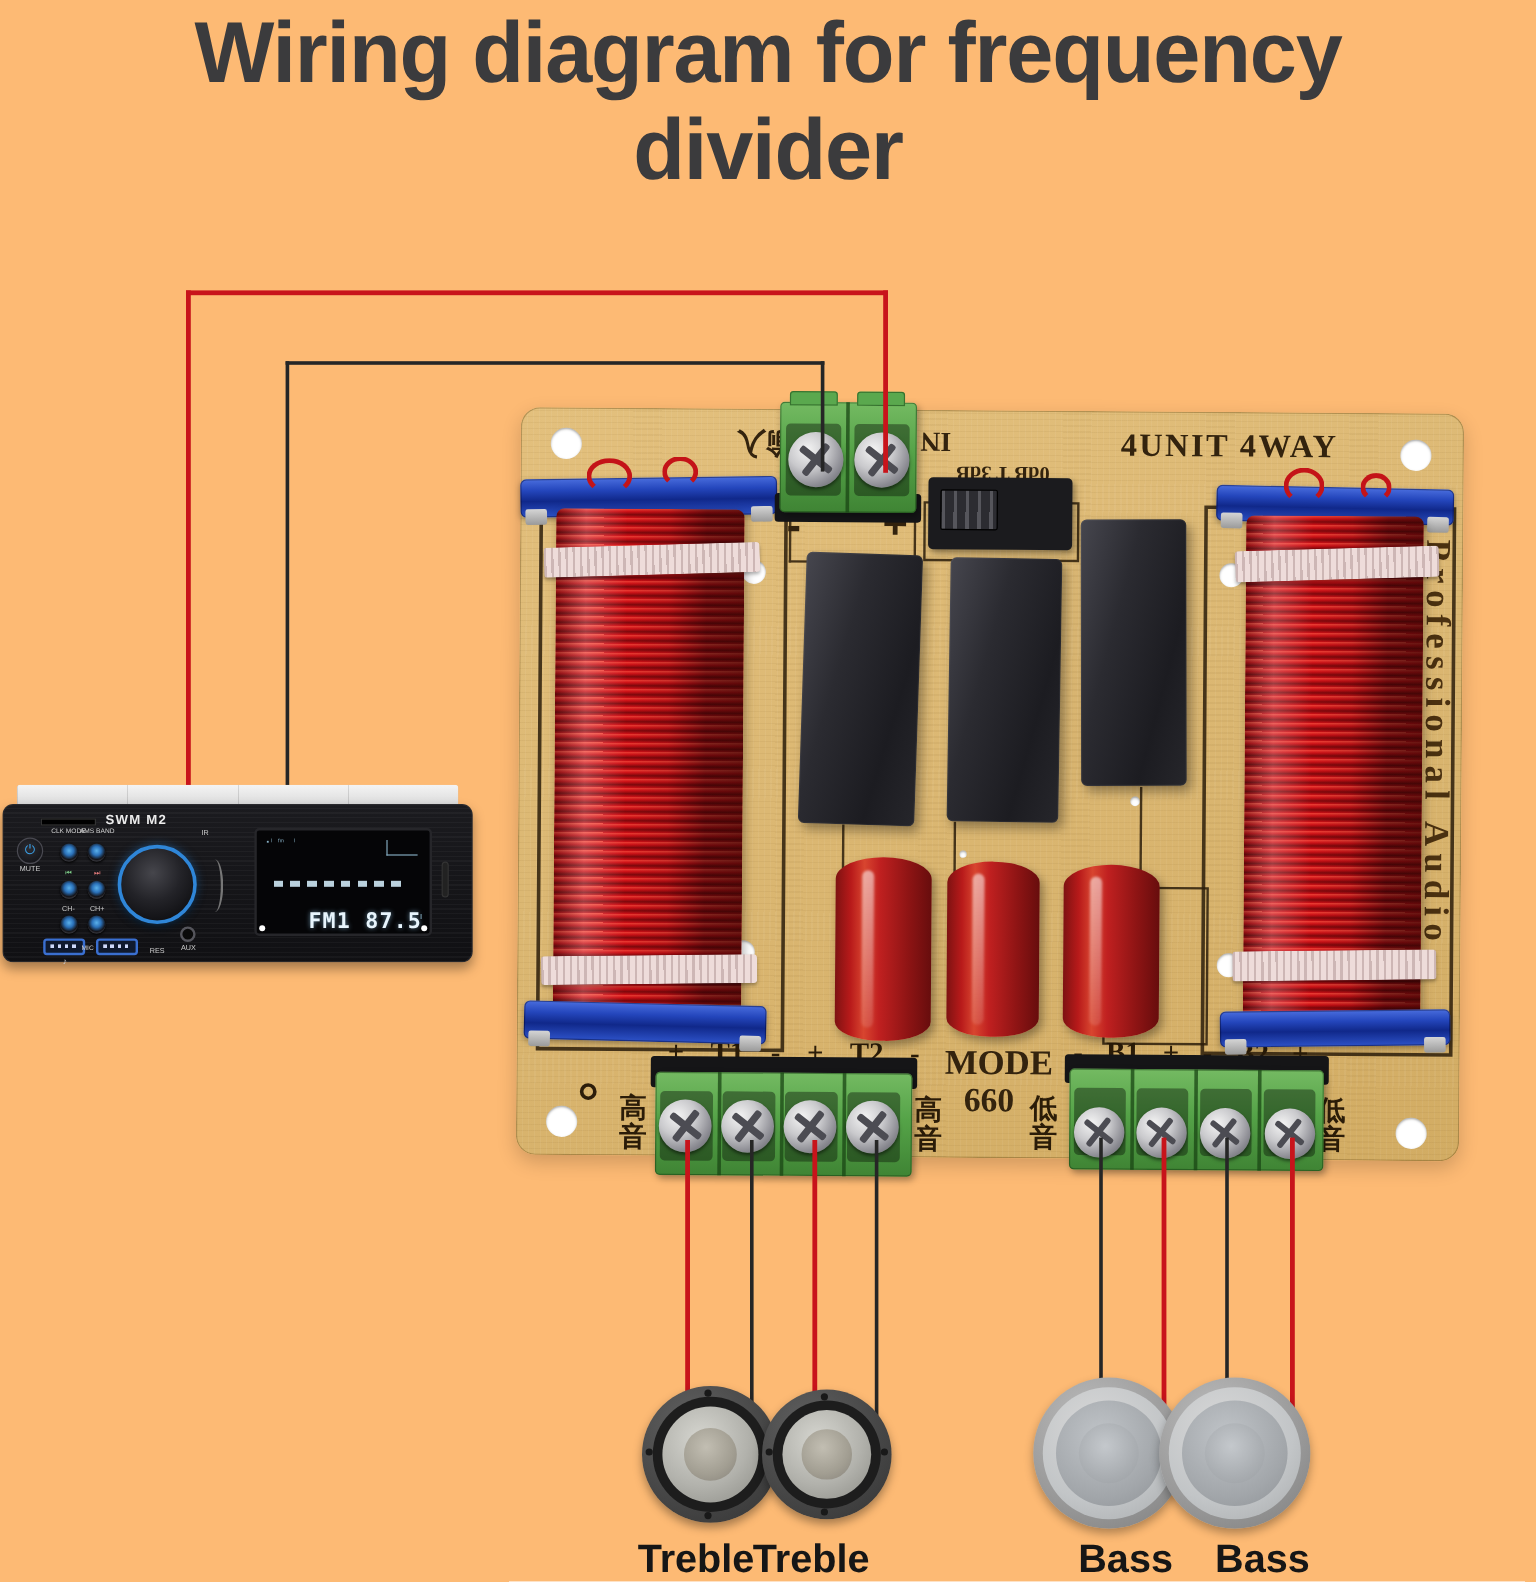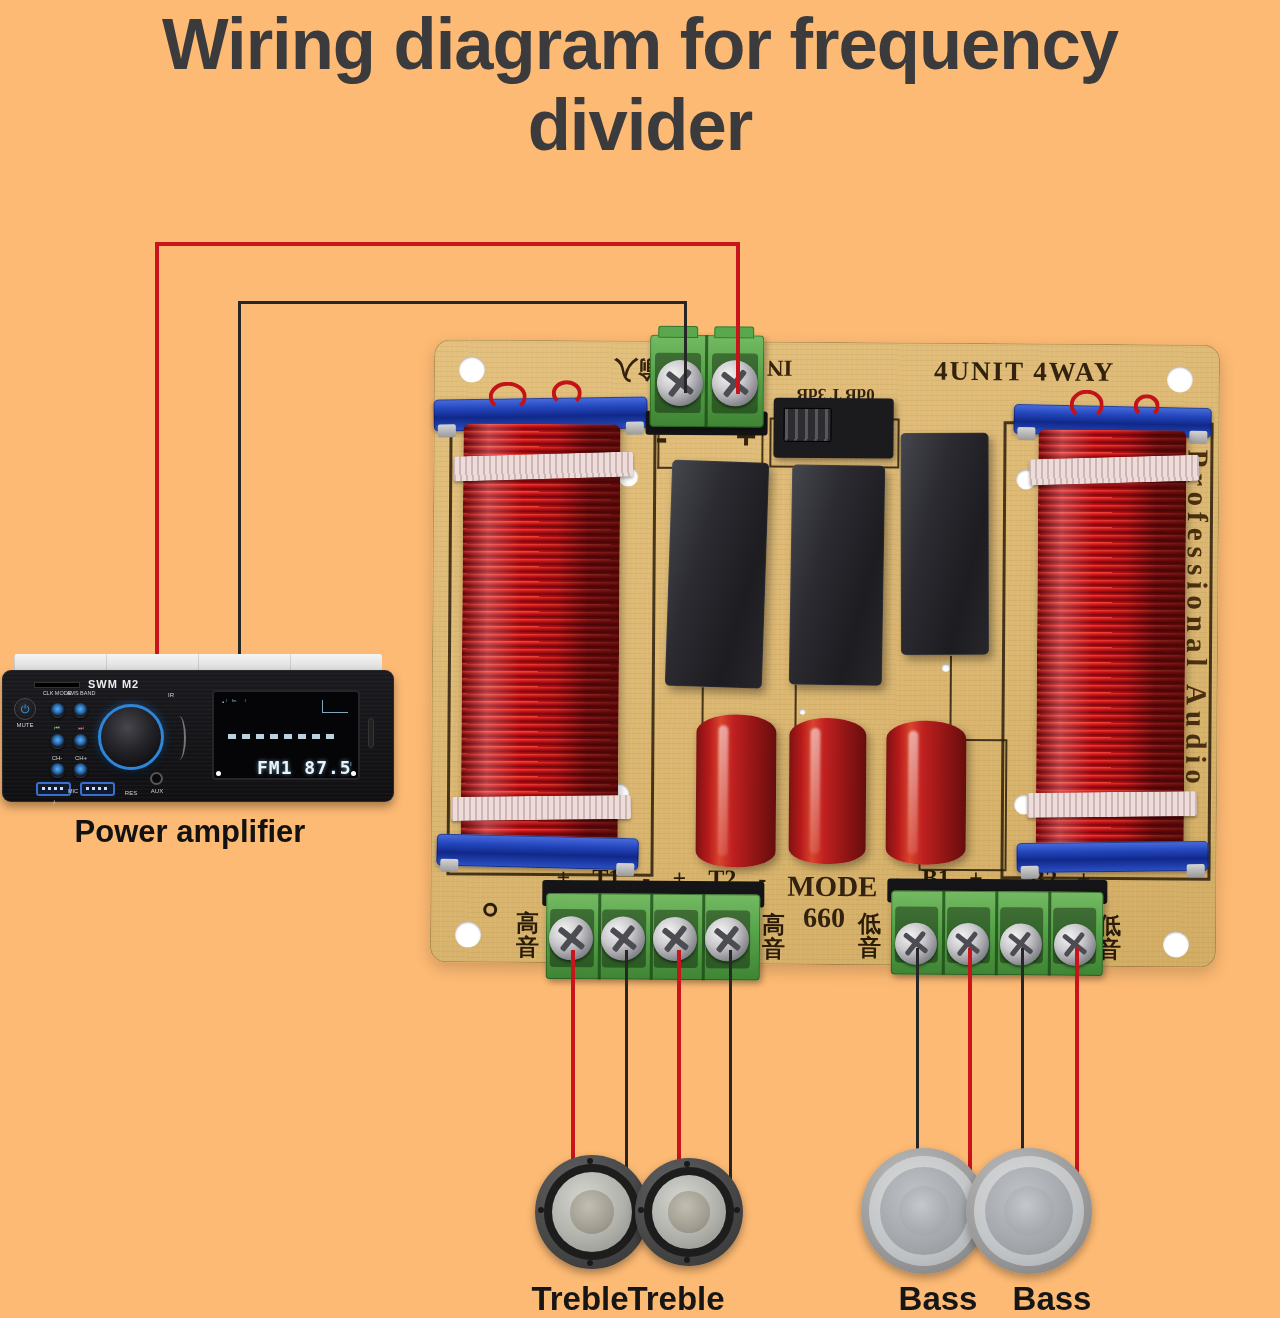--- a/index.html
+++ b/index.html
@@ -363,21 +363,20 @@
         <div style="position:absolute; right:10px; top:8px; width:26px; height:13px; border-left:1px solid #9fd0e8; border-bottom:1px solid #9fd0e8; opacity:.8;"></div>
         <div class="seg"></div>
         <div class="station">FM1 87.5</div>
         <div class="micro" style="right:6px; bottom:10px; font-size:8px;">ı</div>
         <div class="ddot" style="left:2px;"></div>
         <div class="ddot" style="right:2px;"></div>
       </div>
       <div style="position:absolute; left:366px; top:48px; width:6px; height:30px; background:#222; border-radius:3px; border:1px solid #333;"></div>
     </div>
   </div>
-  <div style="position:absolute; left:40px; top:814px; width:300px; text-align:center; font-size:31px; font-weight:bold; color:#121212;">Power amplifier</div>
 
   <div class="spk" style="left:535px; top:1155px; width:114px; height:114px;">
     <div class="spk-t-frame"></div>
     <div class="sdot" style="left:52px; top:3px;"></div>
       <div class="sdot" style="left:52px; bottom:3px;"></div>
     <div class="sdot" style="left:3px; top:52px;"></div>
       <div class="sdot" style="right:3px; top:52px;"></div>
     <div class="spk-t-gap"></div>
     <div class="spk-t-cone"></div>
     <div class="spk-t-dome"></div>

